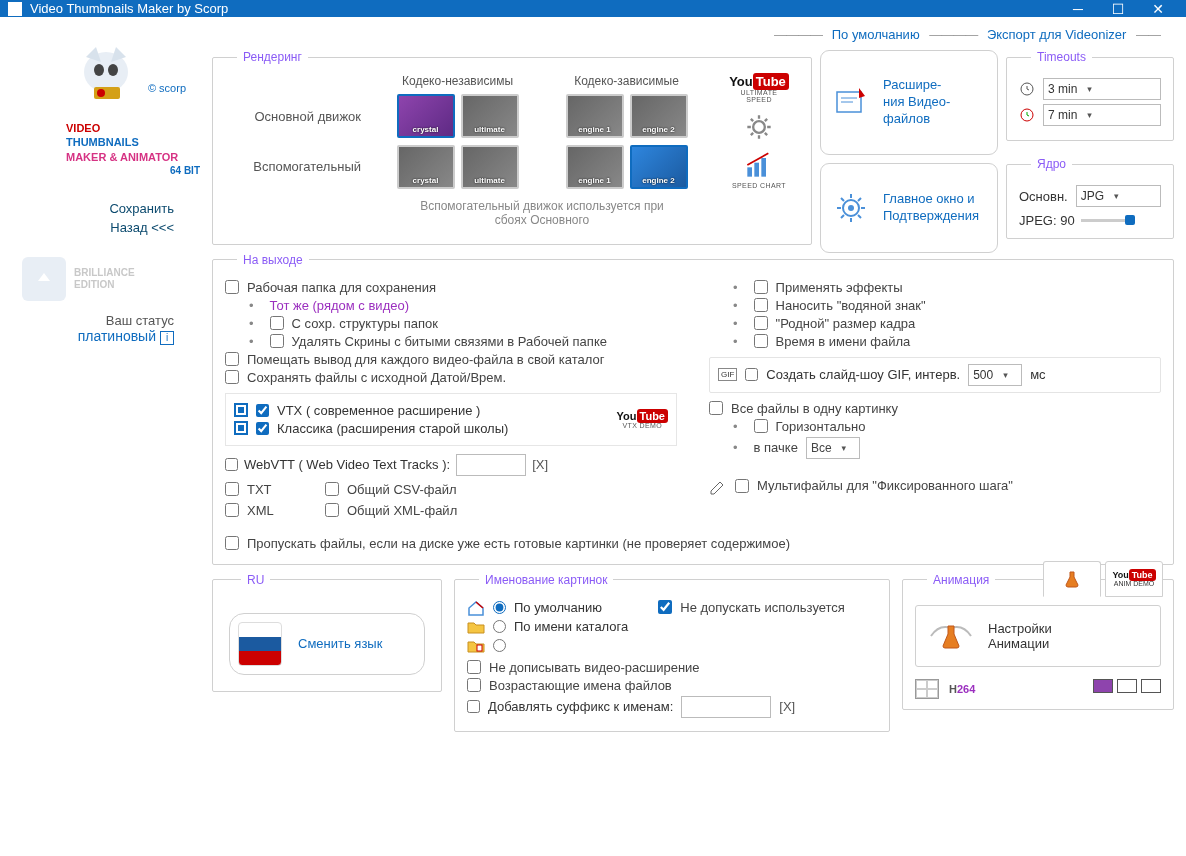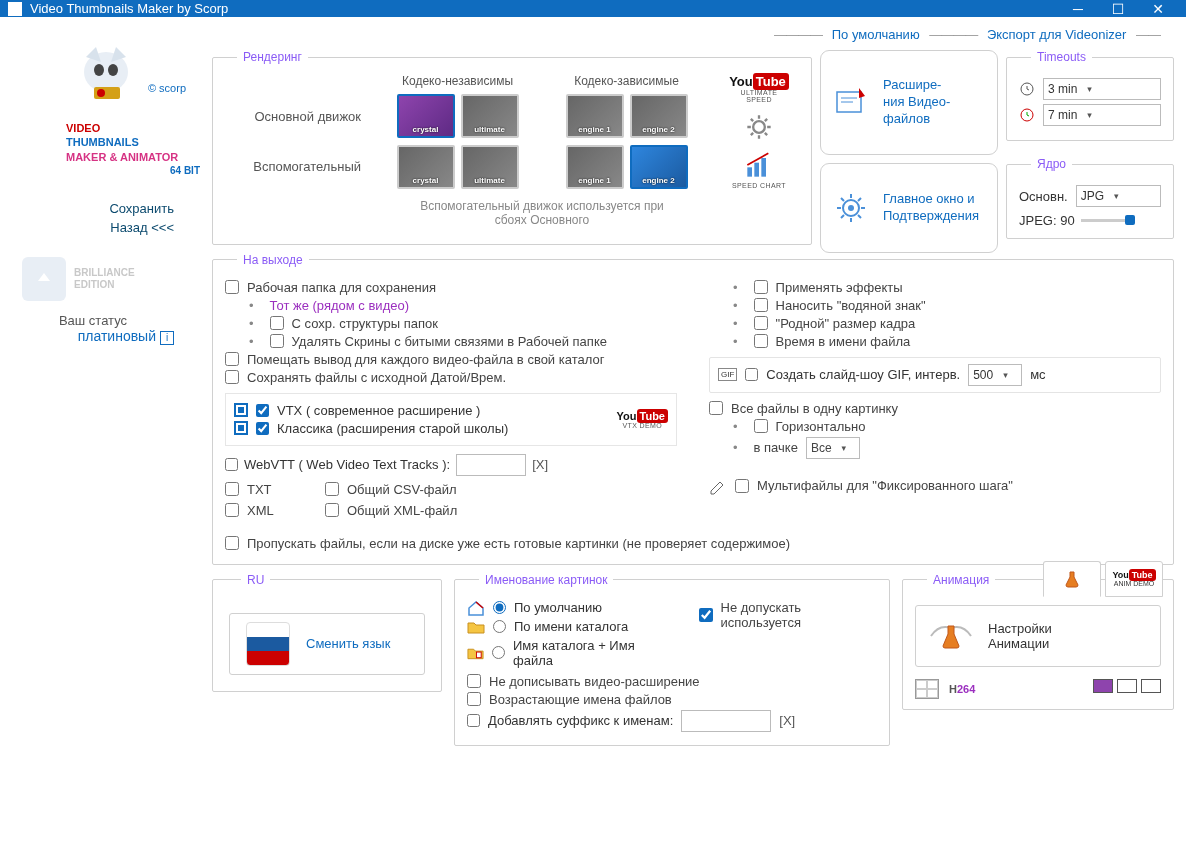--- a/index.html
+++ b/index.html
@@ -13,21 +13,21 @@
 .logo-owl { width: 80px; height:80px; margin: 6px auto 4px; position:relative; }
 .logo-owl svg { width:100%; height:100%; }
 .scorp { color:#0f6cbf; font-size:11px; position:absolute; right:-40px; top:45px;}
 .product { font-size: 11px; font-weight:bold; line-height:1.3; margin-top:4px; }
 .product .p1{color:#c00;} .product .p2{color:#0f6cbf;} .product .p3{color:#d63384;} .product .p4{color:#0f6cbf; font-size:10px;}
 .link { color:#0c4a6e; cursor:pointer; margin:4px 0; display:block; text-align:right; padding-right:26px;}
 .brillbox { display:flex; align-items:center; gap:8px; margin:22px 0 8px 10px; }
 .brillicon { width:44px; height:44px; background:#e8eef5; border-radius:6px; display:flex; align-items:center; justify-content:center; }
 .brillicon svg { fill:#fff; }
 .brilltext { color:#c8c8c8; font-size:10px; font-weight:bold; line-height:1.2; text-align:left;}
-.status-lbl { color:#555; font-size:13px; margin-top:12px; text-align:center; padding-right:26px;}
+.status-lbl { color:#555; font-size:13px; margin-top:12px; text-align:right; padding-right:26px;}
 .status-val { color:#0f6cbf; font-size:14px; text-align:right; padding-right:26px;}
 .status-val .info { display:inline-block; width:14px; height:14px; border:1px solid #0f6cbf; color:#0f6cbf; font-size:10px; line-height:12px; text-align:center; margin-left:4px;}
 .main { flex:1; padding-left:6px; }
 .toplinks { text-align:right; padding:4px 8px 8px;}
 .toplinks span { color:#0f6cbf; cursor:pointer; }
 .toplinks .dash { color:#999; margin:0 6px; letter-spacing:-1px;}
 fieldset { border:1px solid #d0d0d0; border-radius:2px; padding:10px 12px 10px 12px; margin-bottom:8px; position:relative;}
 fieldset > legend { color:#8b5cf6; font-size:12px; padding:0 6px; margin-left:12px; }
 .row1 { display:flex; gap:8px; }
 .fs-render { flex:1; }
@@ -68,21 +68,21 @@
 .vtxrow { display:flex; align-items:center; gap:8px; margin:3px 0;}
 .sqicon { width:14px; height:14px; border:2px solid #0f6cbf; display:inline-flex; align-items:center; justify-content:center;}
 .sqicon .inner { width:6px; height:6px; background:#0f6cbf;}
 .divgap { height:12px;}
 .webvtt-row { display:flex; align-items:center; gap:6px; margin:3px 0;}
 .clrbtn { color:#555; cursor:pointer;}
 .gifrow { display:flex; align-items:center; gap:8px; border:1px solid #e4e4e4; padding:6px 8px; border-radius:2px; margin:8px 0;}
 .pencil { width:18px; height:18px;}
 .row3 { display:flex; gap:12px; align-items:flex-start; }
 .fs-ru { width:230px; padding:16px;}
-.langbox { display:flex; align-items:center; gap:16px; border:1px solid #d0d0d0; border-radius:3px; padding:8px 16px; cursor:pointer;}
+.langbox { display:flex; align-items:center; gap:16px; border:1px solid #d0d0d0; border-radius:15px; padding:8px 8px; cursor:pointer;}
 .flag { width:44px; height:44px; border:1px solid #ddd; background:linear-gradient(#fff 33%, #1b5aa0 33% 66%, #c00 66%); border-radius:4px;}
 .langtxt { color:#0f6cbf; font-size:13px;}
 .fs-naming { flex:1; }
 .nrow { display:flex; align-items:center; gap:8px; margin:3px 0;}
 .nicon { width:18px; height:16px;}
 .radio { width:13px; height:13px;}
 .fs-anim { width:272px; position:relative; padding-top:18px;}
 .animtabs { position:absolute; top:-26px; right:10px; display:flex; gap:4px;}
 .animtab { width:58px; height:36px; border:1px solid #d0d0d0; background:#fff; border-radius:3px 3px 0 0; display:flex; flex-direction:column; align-items:center; justify-content:center; cursor:pointer; font-size:7px;}
 .animtab.sel { border-bottom:1px solid #fff;}
@@ -462,21 +462,20 @@
                 </svg>
                 <input type="radio" name="nm" class="radio" style="">
                 <span>По имени каталога</span>
               </div>
             <div class="nrow">
                 <svg class="nicon" viewBox="0 0 18 16">
                   <path d="M1 4h6l2 2h8v8H1z" fill="#f5c542" stroke="#c89020"></path>
                   <rect x="10" y="7" width="5" height="6" fill="#fff" stroke="#c00"></rect>
                 </svg>
                 <input type="radio" name="nm" class="radio" style="">
-                <span>Имя каталога + Имя файла</span>
               </div>
           </div>
           <label class="chk">
               <input type="checkbox" checked="" style="">
               <span>Не допускать используется</span>
             </label>
         </div>
         <label class="chk">
             <input type="checkbox" style="">
             <span>Не дописывать видео-расширение</span>

